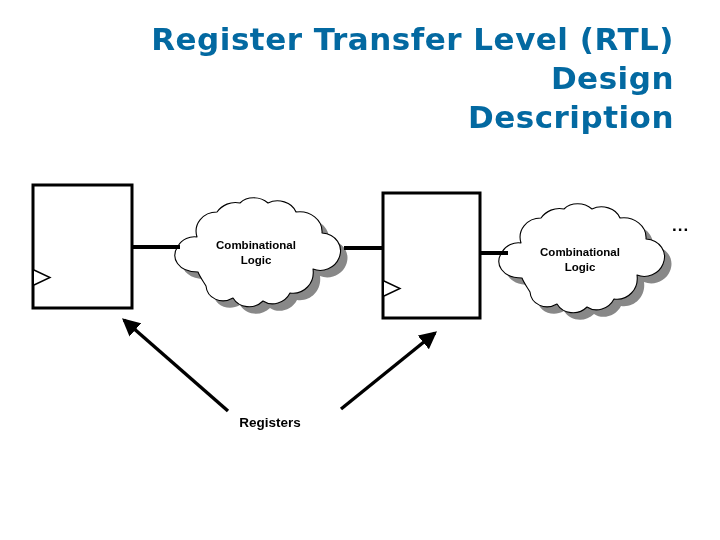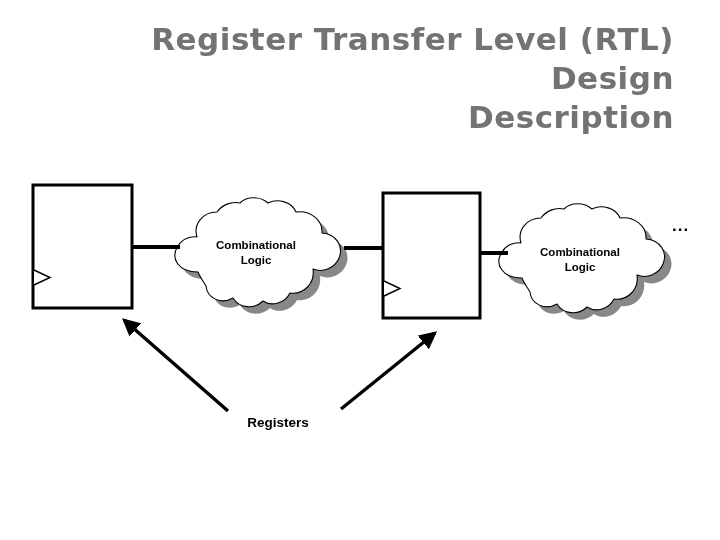--- a/index.html
+++ b/index.html
@@ -15,21 +15,21 @@
     font-family: "Liberation Sans", sans-serif;
   }
 
   
   #slide-title {
     position: absolute;
     left: 40px;
     top: 20px;
     width: 634px;
     text-align: right;
-    color: #737373;
+    color: #0369a1;
     font-family: "DejaVu Sans", sans-serif;
     font-weight: bold;
     font-size: 31px;
     line-height: 39px;
     letter-spacing: 0.5px;
     white-space: pre-line;
   }
 
   
   #diagram {
@@ -50,21 +50,21 @@
     line-height: 15px;
     color: #000000;
     white-space: pre-line;
     pointer-events: none;
   }
   #cloud-label-1 { left: 186px; top: 238px; width: 140px; }
   #cloud-label-2 { left: 510px; top: 245px; width: 140px; }
 
   #registers-label {
     position: absolute;
-    left: 210px;
+    left: 202px;
     top: 415px;
     width: 136px;
     text-align: center;
     font-family: "Liberation Sans", sans-serif;
     font-weight: bold;
     font-size: 13.5px;
     color: #000000;
   }
 
   #ellipsis-label {

